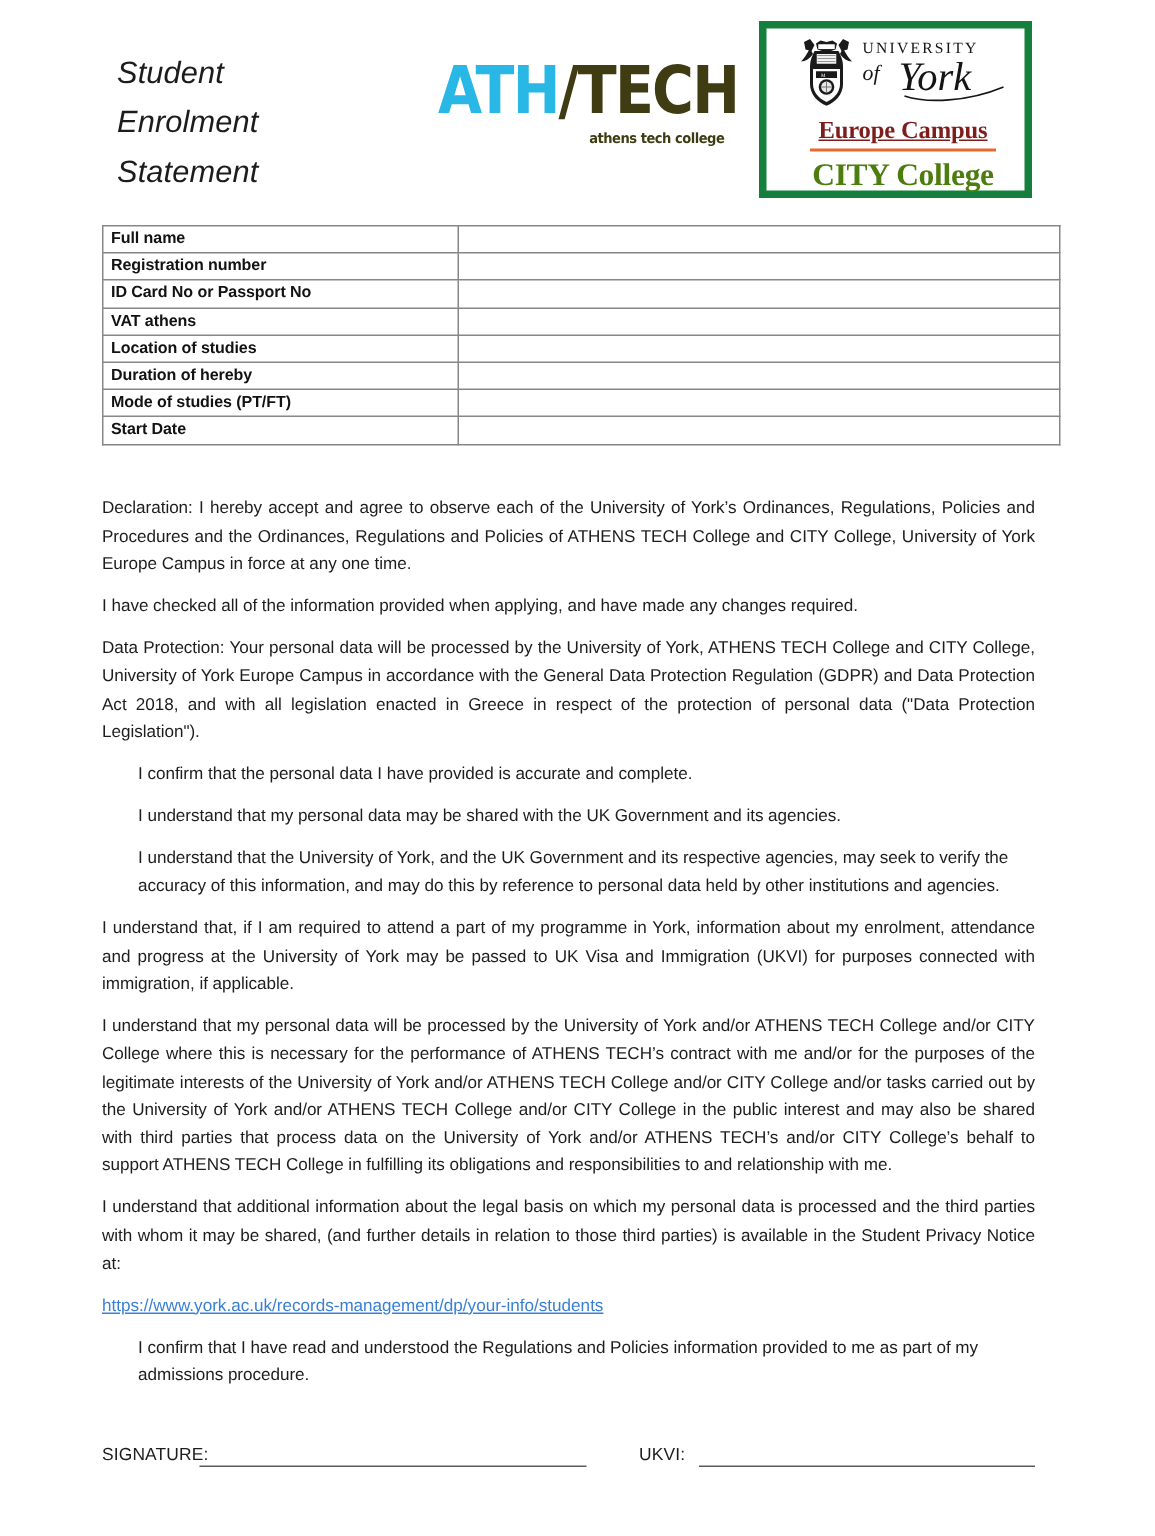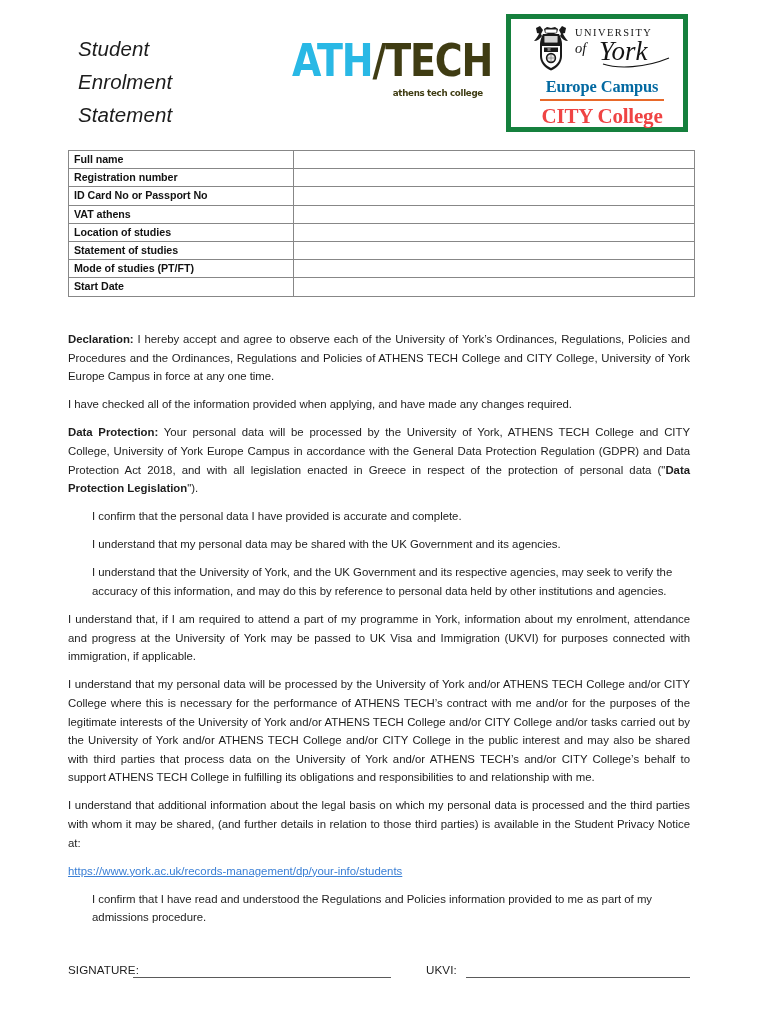--- a/index.html
+++ b/index.html
@@ -136,59 +136,60 @@
   }
   .europe-campus {
     position: absolute;
     left: 0;
     top: 58px;
     width: 182px;
     text-align: center;
     font-family: "Liberation Serif", serif;
     font-size: 16.4px;
     font-weight: 700;
-    color: #0369a1;
+    color: #7f1d1d;
     letter-spacing: -0.1px;
     white-space: nowrap;
+    text-decoration: underline;
   }
   .orange-rule {
     position: absolute;
     left: 29px;
     top: 80px;
     width: 124px;
     height: 1.6px;
     background: #e8692a;
   }
   .city-college {
     position: absolute;
     left: 0;
     top: 85px;
     width: 182px;
     text-align: center;
     font-family: "Liberation Serif", serif;
     font-size: 21px;
     font-weight: 700;
-    color: #ef4444;
+    color: #4d7c0f;
     letter-spacing: -0.2px;
     white-space: nowrap;
   }
 
   
   .info-table {
     position: absolute;
     left: 68px;
     top: 150px;
     width: 621px;
     border-collapse: collapse;
     table-layout: fixed;
   }
   .info-table td {
     border: 1px solid #878787;
     height: 17.2px;
-    padding: 0 0 0 5px;
+    padding: 0 12px 0 5px;
     font-size: 10.7px;
     font-weight: 700;
     color: #121212;
     line-height: 17.2px;
     letter-spacing: -0.05px;
     white-space: nowrap;
     vertical-align: middle;
   }
   .info-table td.label { width: 219px; }
   .info-table td.value { width: 400px; padding: 0; }
@@ -202,21 +203,21 @@
   }
   .para {
     font-size: 11.4px;
     line-height: 18.6px;
     color: #1d1d1d;
     text-align: justify;
     margin: 0 0 9.5px 0;
     letter-spacing: -0.02px;
   }
   .para.tight { text-align: left; margin-left: 24px; }
-  .para b { font-weight: 700; }
+  .para b { font-weight: 400; }
   .link {
     display: block;
     font-size: 11.4px;
     line-height: 18.6px;
     color: #3a7fd5;
     text-decoration: underline;
     margin: 0 0 9.5px 0;
     word-break: break-all;
   }
 
@@ -327,21 +328,21 @@
       </tr>
       <tr>
         <td class="label">VAT athens</td>
         <td class="value"></td>
       </tr>
       <tr>
         <td class="label">Location of studies</td>
         <td class="value"></td>
       </tr>
       <tr>
-        <td class="label">Statement of studies</td>
+        <td class="label">Duration of hereby</td>
         <td class="value"></td>
       </tr>
       <tr>
         <td class="label">Mode of studies (PT/FT)</td>
         <td class="value"></td>
       </tr>
       <tr>
         <td class="label">Start Date</td>
         <td class="value"></td>
       </tr>

